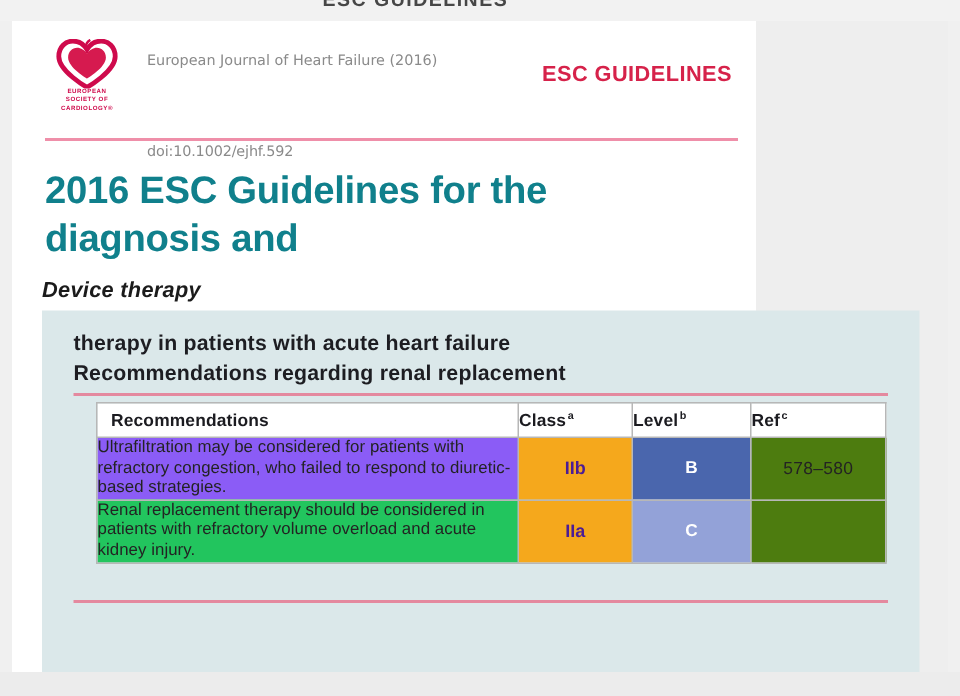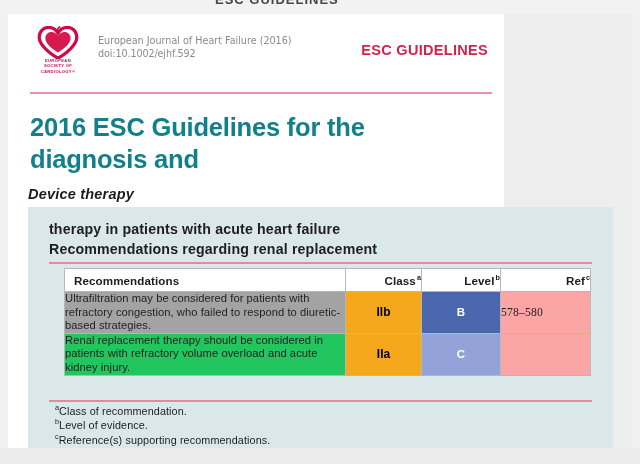--- a/index.html
+++ b/index.html
@@ -115,21 +115,21 @@
   }
   .journal-meta {
     position: absolute;
     left: 68px;
     top: 10px;
     color: #8a8a8a;
     font-size: 9.6px;
     line-height: 13px;
     font-family: "DejaVu Sans", sans-serif;
   }
-  .journal-meta .l2 { letter-spacing: -0.1px; }
+  .journal-meta .l2 { letter-spacing: -0.1px; margin-top: 48px; }
 
   .esc-guidelines {
     position: absolute;
     right: 2px;
     top: 18px;
     color: #d6224a;
     font-size: 14.5px;
     font-weight: bold;
     letter-spacing: .3px;
     font-family: "Liberation Sans", sans-serif;
@@ -227,64 +227,63 @@
   }
   .rec-table thead th {
     height: 22px;
     background: #ffffff;
     color: #1b1b20;
     font-size: 11.6px;
     font-weight: bold;
     letter-spacing: .1px;
   }
   .th-rec { text-align: left; padding-left: 9px !important; }
-  .th-c   { text-align: right; margin-top: 39px; }
+  .th-c   { text-align: left; margin-top: 39px; }
   sup {
     font-size: 7.2px;
     vertical-align: super;
     line-height: 0;
     padding-left: 1px;
   }
 
   .col-rec   { width: 281px; }
   .col-class { width: 76px; }
   .col-level { width: 79px; }
   .col-ref   { width: 90px; }
 
   .cell-text {
     padding: 5px 8px 6px 9px;
     font-size: 11.2px;
     line-height: 13.6px;
     color: #232323;
     letter-spacing: .05px;
   }
-  .row1 .cell-text { background: #a3a3a3; }
+  .row1 .cell-text { background: #8b5cf6; }
   .row2 .cell-text { background: #22c55e; }
 
   .cell-class {
     background: #f5a81c;
     text-align: center;
-    color: #000000;
+    color: #4c1d95;
     font-size: 12px;
     font-weight: bold;
   }
   .cell-level {
     text-align: center;
     font-size: 11.5px;
     font-weight: bold;
   }
   .level-b { background: #4a66ad; color: #ffffff; }
   .level-c { background: #93a2d8; color: #ffffff; }
   .cell-ref {
-    background: #fca5a5;
-    text-align: left;
+    background: #4d7c0f;
+    text-align: center;
     color: #232323;
     font-size: 11.6px;
     letter-spacing: .2px;
-    font-family: Liberation Serif, serif;
   }
 
   
   .footnotes {
     position: absolute;
     left: 26px;
     bottom: 12px;
     color: #1d1d1d;
     font-size: 10.8px;
     line-height: 14.5px;
@@ -383,23 +382,18 @@
             <td class="cell-text">Renal replacement therapy should be considered in patients with refractory volume overload and acute kidney injury.</td>
             <td class="cell-class">IIa</td>
             <td class="cell-level level-c">C</td>
             <td class="cell-ref"></td>
           </tr>
         </tbody>
       </table>
 
       <div class="rec-rule-bottom"></div>
 
-      <div class="footnotes">
-        <div><sup>a</sup><span>Class of recommendation.</span></div>
-        <div><sup>b</sup><span>Level of evidence.</span></div>
-        <div><sup>c</sup><span>Reference(s) supporting recommendations.</span></div>
-      </div>
 
     </div>
   </div>
 
   <div class="bottom-sliver"></div>
 </div>
 
 </body></html>

